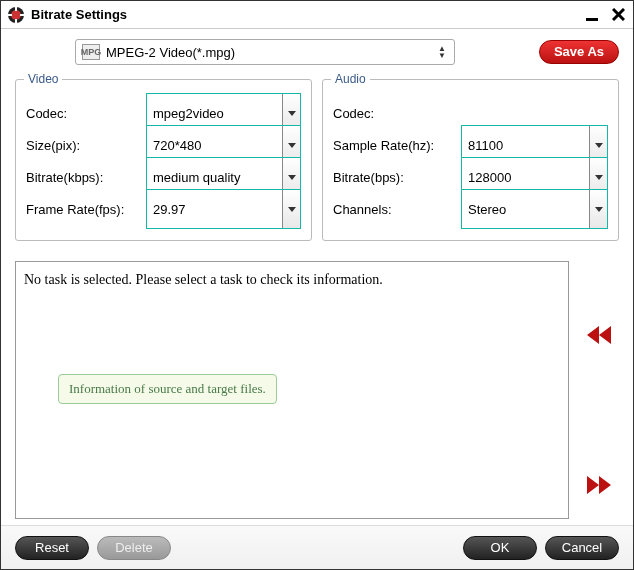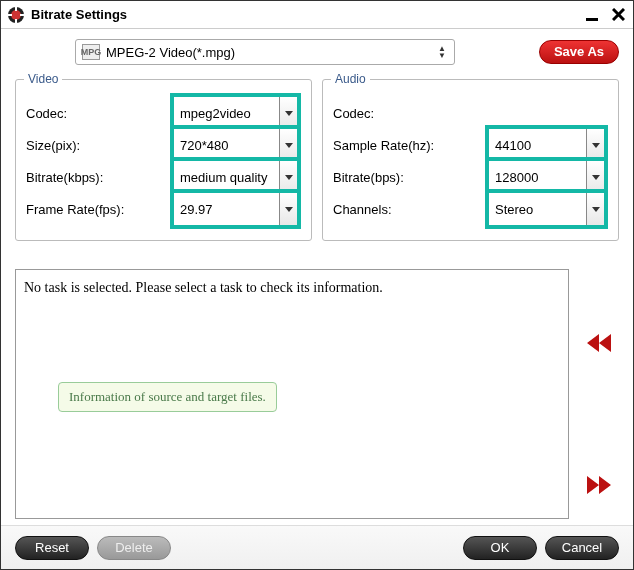--- a/index.html
+++ b/index.html
@@ -123,43 +123,42 @@
     height: 26px;
   }
   .field-row .label {
     width: 120px;
     font-size: 13px;
   }
   .group.audio .field-row .label { width: 128px; }
   .combo {
     flex: 1;
     height: 40px;
-    border: 4px solid #14b8a6;
+    border: 1px solid #14b8a6;
     background: #fff;
     display: flex;
     align-items: center;
     padding-left: 6px;
     position: relative;
     font-size: 13px;
-    margin-left: 24px;
   }
   .combo .chev {
     position: absolute;
     right: 0; top: 0; bottom: 0;
     width: 18px;
     border-left: 1px solid #888;
     display:flex;align-items:center;justify-content:center;
     background: linear-gradient(#fff,#e8e8e8);
   }
   .info-area {
     position: relative;
     flex: 1;
     display: flex;
     gap: 14px;
-    margin-top: 20px;
+    margin-top: 12px;
   }
   .info-box {
     flex: 1;
     border: 1px solid #999;
     background: #fff;
     padding: 10px 8px;
     font-size: 14px;
     font-family: Georgia, serif;
     position: relative;
   }
@@ -322,21 +321,21 @@
       <div class="group audio">
         <div class="legend">Audio</div>
 
         <div class="field-row">
           <span class="label">Codec:</span>
         </div>
 
         <div class="field-row">
           <span class="label">Sample Rate(hz):</span>
           <div class="combo">
-            <span>44100</span>
+            <span>81100</span>
             <span class="chev">
                 <svg width="8" height="5">
                   <path d="M0 0 L4 5 L8 0 Z" fill="#333"></path>
                 </svg>
               </span>
           </div>
         </div>
 
         <div class="field-row">
           <span class="label">Bitrate(bps):</span>

